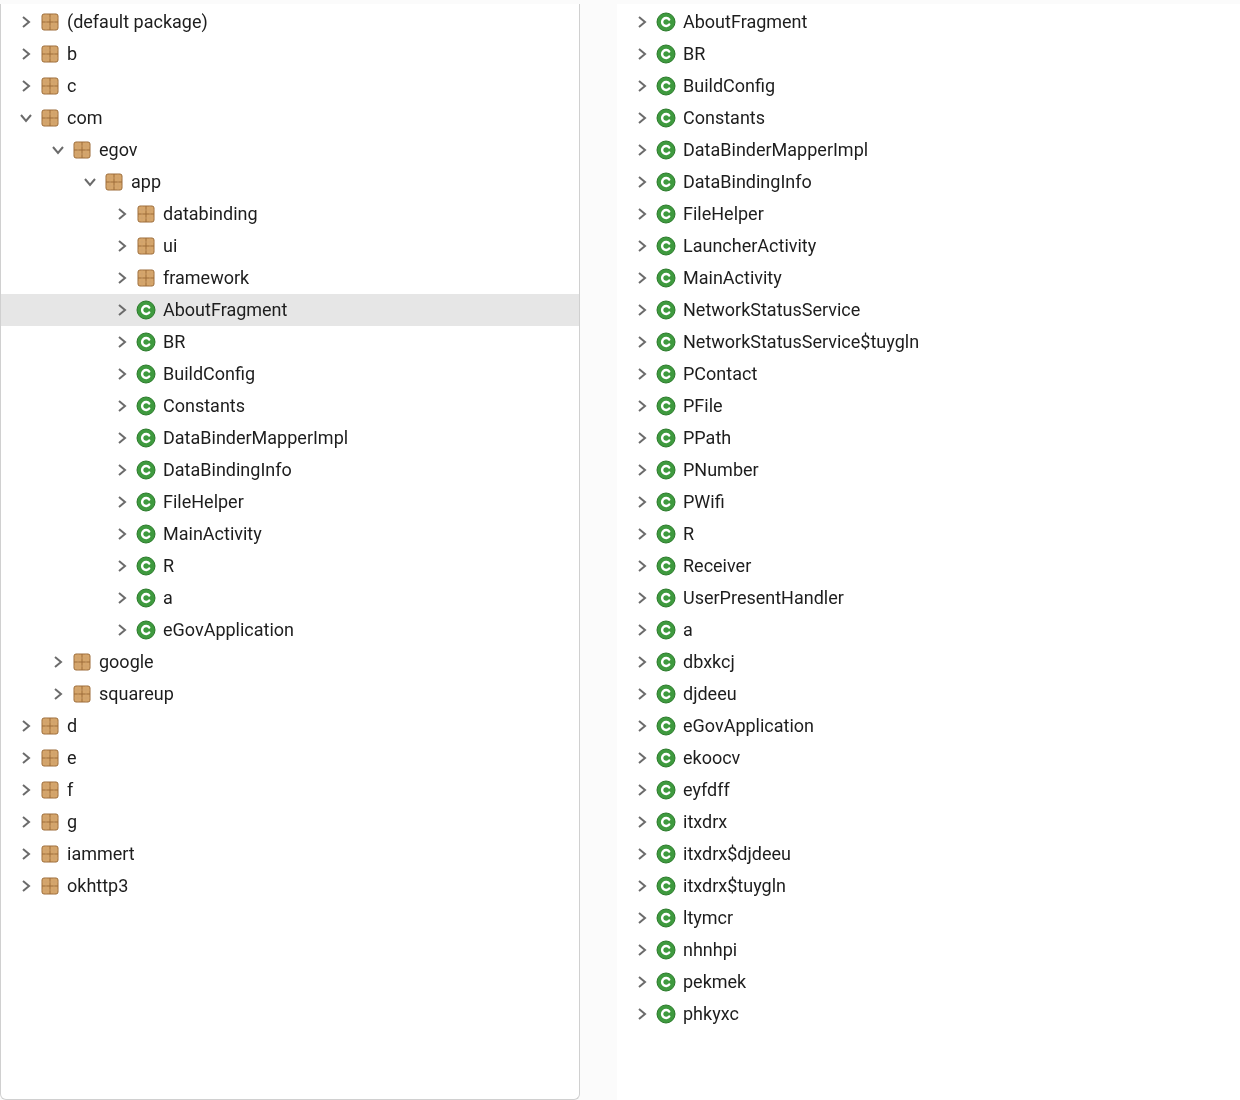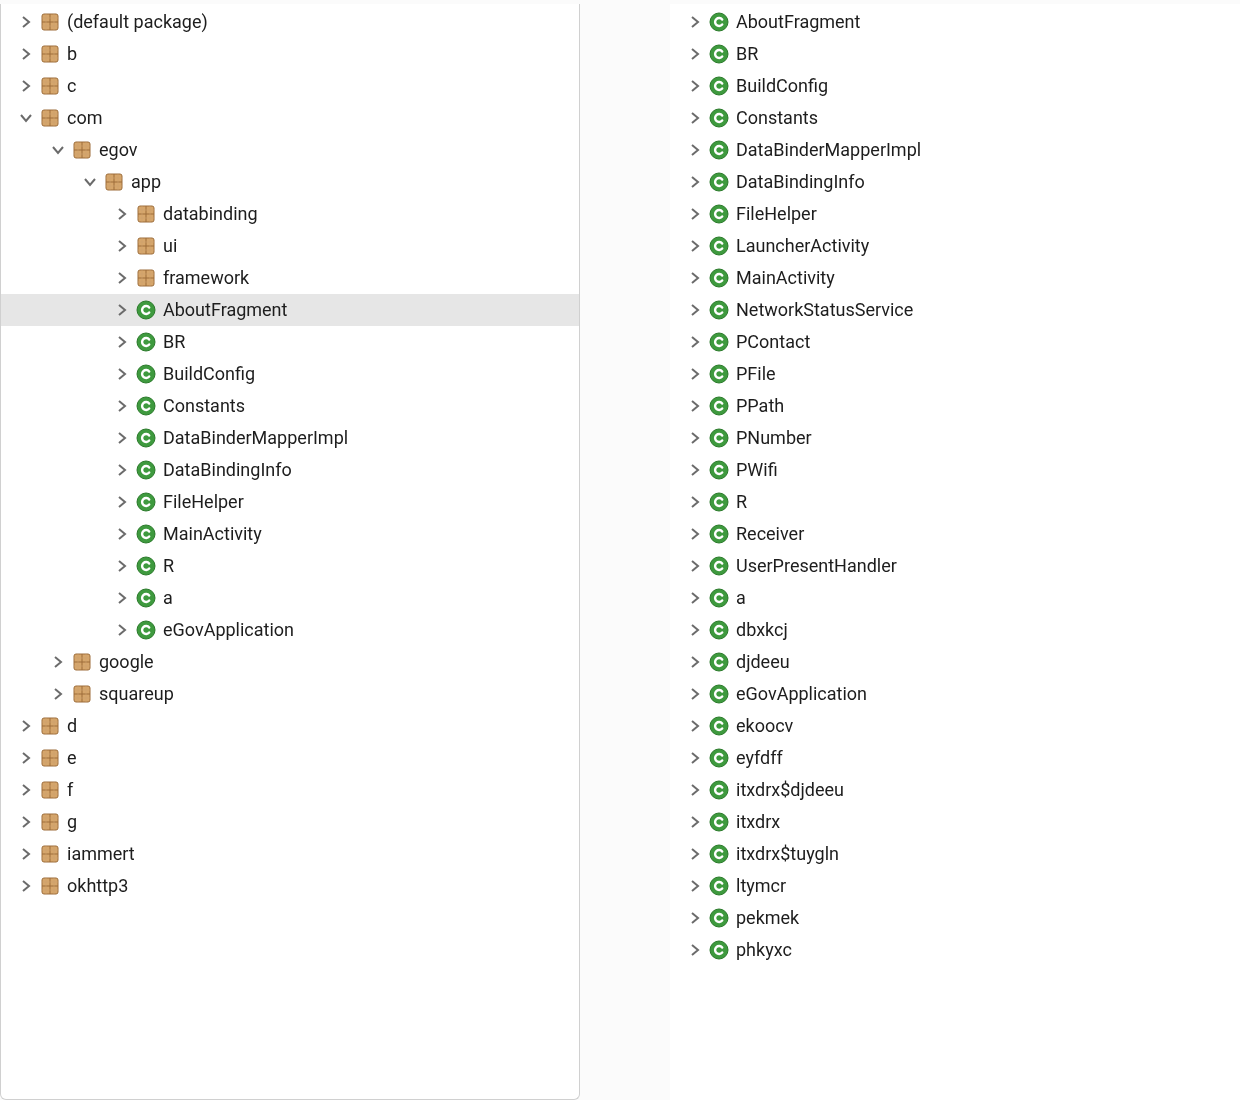--- a/index.html
+++ b/index.html
@@ -18,21 +18,21 @@
     margin: 0; padding: 0;
     font-family: -apple-system, BlinkMacSystemFont, "Segoe UI", Roboto, Helvetica, Arial, sans-serif;
     font-size: 18px;
     color: var(--text-color);
     background: #fbfbfb;
     height: 100%;
   }
   .viewport {
     width: 1240px; height: 1100px;
     display: flex;
-    gap: 90px;
+    gap: 37px;
     padding-top: 4px;
   }
   .panel {
     background: #ffffff;
     height: 100%;
     overflow: hidden;
     position: relative;
   }
   .panel.left  { width: 580px; border: 1px solid var(--border); border-top: none; border-radius: 0 0 6px 6px; }
   .panel.right { flex: 1; }
@@ -737,20 +737,35 @@
             <svg viewBox="0 0 12 12">
               <path d="M3 1 L9 6 L3 11"></path>
             </svg>
           </span>
           <span class="icon">
             <svg viewBox="0 0 20 20">
               <circle cx="10" cy="10" r="9" fill="#3e9a3e" stroke="#2a7a2a" stroke-width="1"></circle>
               <path d="M13.2 7.5 a4 4 0 1 0 0 5" fill="none" stroke="#ffffff" stroke-width="2.4" stroke-linecap="round"></path>
             </svg>
           </span>
+          <span class="label">NetworkStatusService$tuygln</span>
+        </div>
+        <div class="row">
+          <span class="indent" style="width: 14px;"></span>
+          <span class="arrow">
+            <svg viewBox="0 0 12 12">
+              <path d="M3 1 L9 6 L3 11"></path>
+            </svg>
+          </span>
+          <span class="icon">
+            <svg viewBox="0 0 20 20">
+              <circle cx="10" cy="10" r="9" fill="#3e9a3e" stroke="#2a7a2a" stroke-width="1"></circle>
+              <path d="M13.2 7.5 a4 4 0 1 0 0 5" fill="none" stroke="#ffffff" stroke-width="2.4" stroke-linecap="round"></path>
+            </svg>
+          </span>
           <span class="label">PContact</span>
         </div>
         <div class="row">
           <span class="indent" style="width: 14px;"></span>
           <span class="arrow">
             <svg viewBox="0 0 12 12">
               <path d="M3 1 L9 6 L3 11"></path>
             </svg>
           </span>
           <span class="icon">
@@ -947,66 +962,81 @@
             <svg viewBox="0 0 12 12">
               <path d="M3 1 L9 6 L3 11"></path>
             </svg>
           </span>
           <span class="icon">
             <svg viewBox="0 0 20 20">
               <circle cx="10" cy="10" r="9" fill="#3e9a3e" stroke="#2a7a2a" stroke-width="1"></circle>
               <path d="M13.2 7.5 a4 4 0 1 0 0 5" fill="none" stroke="#ffffff" stroke-width="2.4" stroke-linecap="round"></path>
             </svg>
           </span>
+          <span class="label">itxdrx</span>
+        </div>
+        <div class="row">
+          <span class="indent" style="width: 14px;"></span>
+          <span class="arrow">
+            <svg viewBox="0 0 12 12">
+              <path d="M3 1 L9 6 L3 11"></path>
+            </svg>
+          </span>
+          <span class="icon">
+            <svg viewBox="0 0 20 20">
+              <circle cx="10" cy="10" r="9" fill="#3e9a3e" stroke="#2a7a2a" stroke-width="1"></circle>
+              <path d="M13.2 7.5 a4 4 0 1 0 0 5" fill="none" stroke="#ffffff" stroke-width="2.4" stroke-linecap="round"></path>
+            </svg>
+          </span>
           <span class="label">itxdrx$djdeeu</span>
         </div>
         <div class="row">
           <span class="indent" style="width: 14px;"></span>
           <span class="arrow">
             <svg viewBox="0 0 12 12">
               <path d="M3 1 L9 6 L3 11"></path>
             </svg>
           </span>
           <span class="icon">
             <svg viewBox="0 0 20 20">
               <circle cx="10" cy="10" r="9" fill="#3e9a3e" stroke="#2a7a2a" stroke-width="1"></circle>
               <path d="M13.2 7.5 a4 4 0 1 0 0 5" fill="none" stroke="#ffffff" stroke-width="2.4" stroke-linecap="round"></path>
             </svg>
           </span>
-          <span class="label">itxdrx</span>
-        </div>
-        <div class="row">
-          <span class="indent" style="width: 14px;"></span>
-          <span class="arrow">
-            <svg viewBox="0 0 12 12">
-              <path d="M3 1 L9 6 L3 11"></path>
-            </svg>
-          </span>
-          <span class="icon">
-            <svg viewBox="0 0 20 20">
-              <circle cx="10" cy="10" r="9" fill="#3e9a3e" stroke="#2a7a2a" stroke-width="1"></circle>
-              <path d="M13.2 7.5 a4 4 0 1 0 0 5" fill="none" stroke="#ffffff" stroke-width="2.4" stroke-linecap="round"></path>
-            </svg>
-          </span>
           <span class="label">itxdrx$tuygln</span>
         </div>
         <div class="row">
           <span class="indent" style="width: 14px;"></span>
           <span class="arrow">
             <svg viewBox="0 0 12 12">
               <path d="M3 1 L9 6 L3 11"></path>
             </svg>
           </span>
           <span class="icon">
             <svg viewBox="0 0 20 20">
               <circle cx="10" cy="10" r="9" fill="#3e9a3e" stroke="#2a7a2a" stroke-width="1"></circle>
               <path d="M13.2 7.5 a4 4 0 1 0 0 5" fill="none" stroke="#ffffff" stroke-width="2.4" stroke-linecap="round"></path>
             </svg>
           </span>
           <span class="label">ltymcr</span>
+        </div>
+        <div class="row">
+          <span class="indent" style="width: 14px;"></span>
+          <span class="arrow">
+            <svg viewBox="0 0 12 12">
+              <path d="M3 1 L9 6 L3 11"></path>
+            </svg>
+          </span>
+          <span class="icon">
+            <svg viewBox="0 0 20 20">
+              <circle cx="10" cy="10" r="9" fill="#3e9a3e" stroke="#2a7a2a" stroke-width="1"></circle>
+              <path d="M13.2 7.5 a4 4 0 1 0 0 5" fill="none" stroke="#ffffff" stroke-width="2.4" stroke-linecap="round"></path>
+            </svg>
+          </span>
+          <span class="label">nhnhpi</span>
         </div>
         <div class="row">
           <span class="indent" style="width: 14px;"></span>
           <span class="arrow">
             <svg viewBox="0 0 12 12">
               <path d="M3 1 L9 6 L3 11"></path>
             </svg>
           </span>
           <span class="icon">
             <svg viewBox="0 0 20 20">

